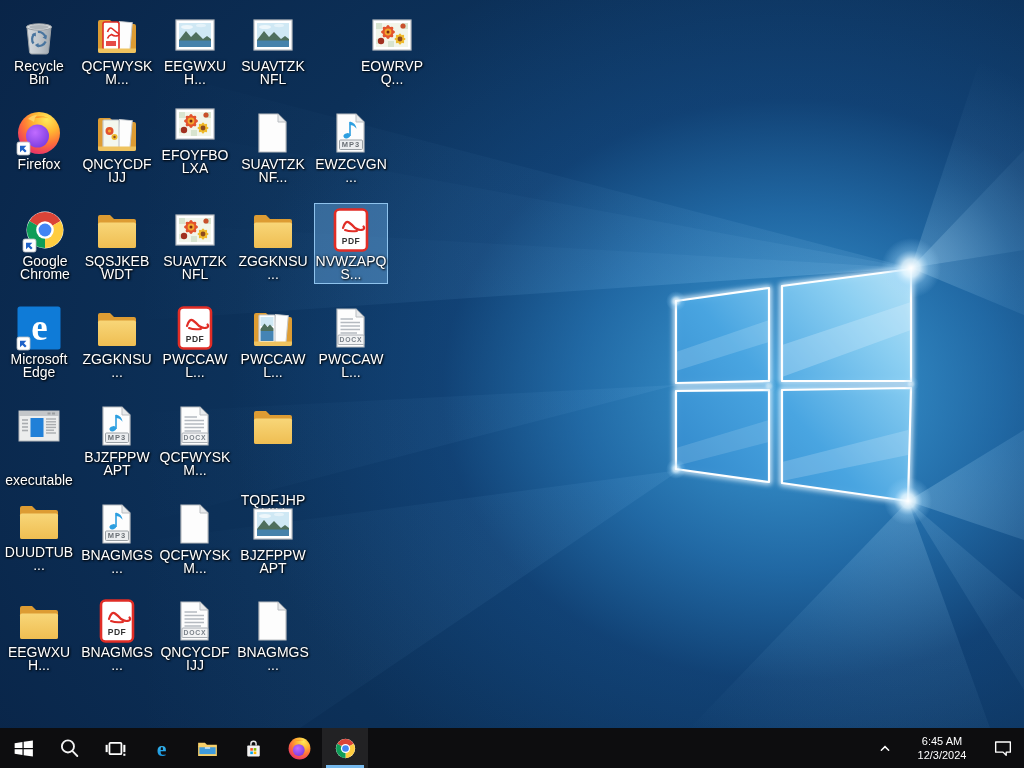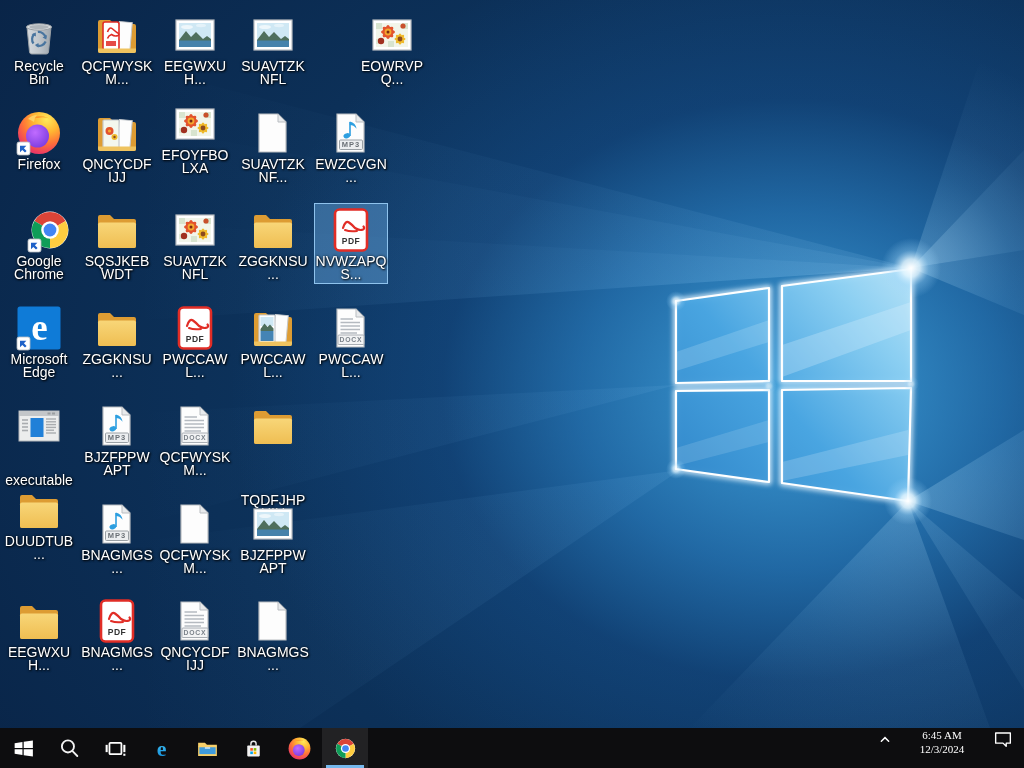--- a/index.html
+++ b/index.html
@@ -41,21 +41,21 @@
   .tb-btn{
     width:46px;display:flex;align-items:center;justify-content:center;
     position:relative;flex:none;cursor:default;
   }
   .tb-btn svg{width:25px;height:25px;display:block;}
   .tb-btn.active{background:rgba(255,255,255,.09);}
   .tb-btn.active::after{
     content:"";position:absolute;left:4px;right:4px;bottom:0;height:3px;
     background:#76b9ed;
   }
-  .tb-right{margin-left:auto;display:flex;align-items:flex-start;font-family:Liberation Serif, serif;}
+  .tb-right{margin-left:auto;display:flex;align-items:center;}
   .tb-small{width:34px;display:flex;align-items:center;justify-content:center;flex:none;}
   .tb-small svg{width:22px;height:22px;display:block;}
   .tb-clock{
     width:80px;display:flex;flex-direction:column;align-items:center;justify-content:center;
     color:#fff;font-size:11px;line-height:14px;flex:none;text-align:center;
   }
 </style>
 </head>
 <body>
 
@@ -335,21 +335,21 @@
             <path d="M29 5 l8 8 h-8 z" fill="#e8eaec" stroke="#b9bdc1" stroke-width="1"></path>
             <ellipse cx="19.8" cy="26.8" rx="3.4" ry="2.5" fill="#2d9fe0" transform="rotate(-18 19.8 26.8)"></ellipse>
             <path d="M22.8 26.5 V12.5 c4 1 6.3 3.6 6.8 7.2 c-2.2 -2.6 -4.3 -3.6 -6.8 -3.6 Z" fill="#2d9fe0"></path>
             <rect x="22.2" y="13" width="1.6" height="14" fill="#2d9fe0"></rect>
             <rect x="12.5" y="31" width="23" height="9.5" rx="1" fill="#eceef0" stroke="#9aa0a5" stroke-width="1"></rect>
             <text x="24" y="38.4" text-anchor="middle" font-size="7.5" font-weight="bold" fill="#6a7076" letter-spacing="1" font-family="Liberation Sans, sans-serif">MP3</text>
           </svg>
         </span>
         <span class="dicon-label">EWZCVGN...</span>
       </div>
-      <div class="dicon" style="left: 2px; top: 203px; align-items: flex-end;">
+      <div class="dicon" style="left: 8px; top: 203px;">
         <span class="dicon-img">
           <svg viewBox="0 0 48 48">
             <circle cx="24" cy="24" r="18.5" fill="#fff"></circle>
             <path d="M8.4 15 A18 18 0 0 1 39.6 15 L24 24 Z" fill="#DB4437"></path>
             <path d="M39.6 15 A18 18 0 0 1 24 42 L24 24 Z" fill="#FFCD40"></path>
             <path d="M24 42 A18 18 0 0 1 8.4 15 L24 24 Z" fill="#0F9D58"></path>
             <circle cx="24" cy="24" r="8.8" fill="#fff"></circle>
             <circle cx="24" cy="24" r="6.4" fill="#4285F4"></circle>
             <g>
               <rect x="2" y="33" width="13" height="13" rx="2" fill="#fff" stroke="#b9bdc1" stroke-width="0.8"></rect>
@@ -573,21 +573,21 @@
                 <stop offset="0" stop-color="#F8D678"></stop>
                 <stop offset="1" stop-color="#EFBE52"></stop>
               </linearGradient>
             </defs>
             <path d="M5 11 q0 -2 2 -2 h10 l4 4 h20 q2 0 2 2 v25 q0 2 -2 2 H7 q-2 0 -2 -2 Z" fill="#DD9C33"></path>
             <rect x="5" y="16.5" width="38" height="25.5" rx="2" fill="url(#fG)"></rect>
           </svg>
         </span>
         <span class="dicon-label">TQDFJHPUIU</span>
       </div>
-      <div class="dicon" style="left: 2px; top: 483px;">
+      <div class="dicon" style="left: 2px; top: 494px;">
         <span class="dicon-img">
           <svg viewBox="0 0 48 48">
             <defs>
               <linearGradient id="fG" x1="0" y1="0" x2="0" y2="1">
                 <stop offset="0" stop-color="#F8D678"></stop>
                 <stop offset="1" stop-color="#EFBE52"></stop>
               </linearGradient>
             </defs>
             <path d="M5 11 q0 -2 2 -2 h10 l4 4 h20 q2 0 2 2 v25 q0 2 -2 2 H7 q-2 0 -2 -2 Z" fill="#DD9C33"></path>
             <rect x="5" y="16.5" width="38" height="25.5" rx="2" fill="url(#fG)"></rect>

